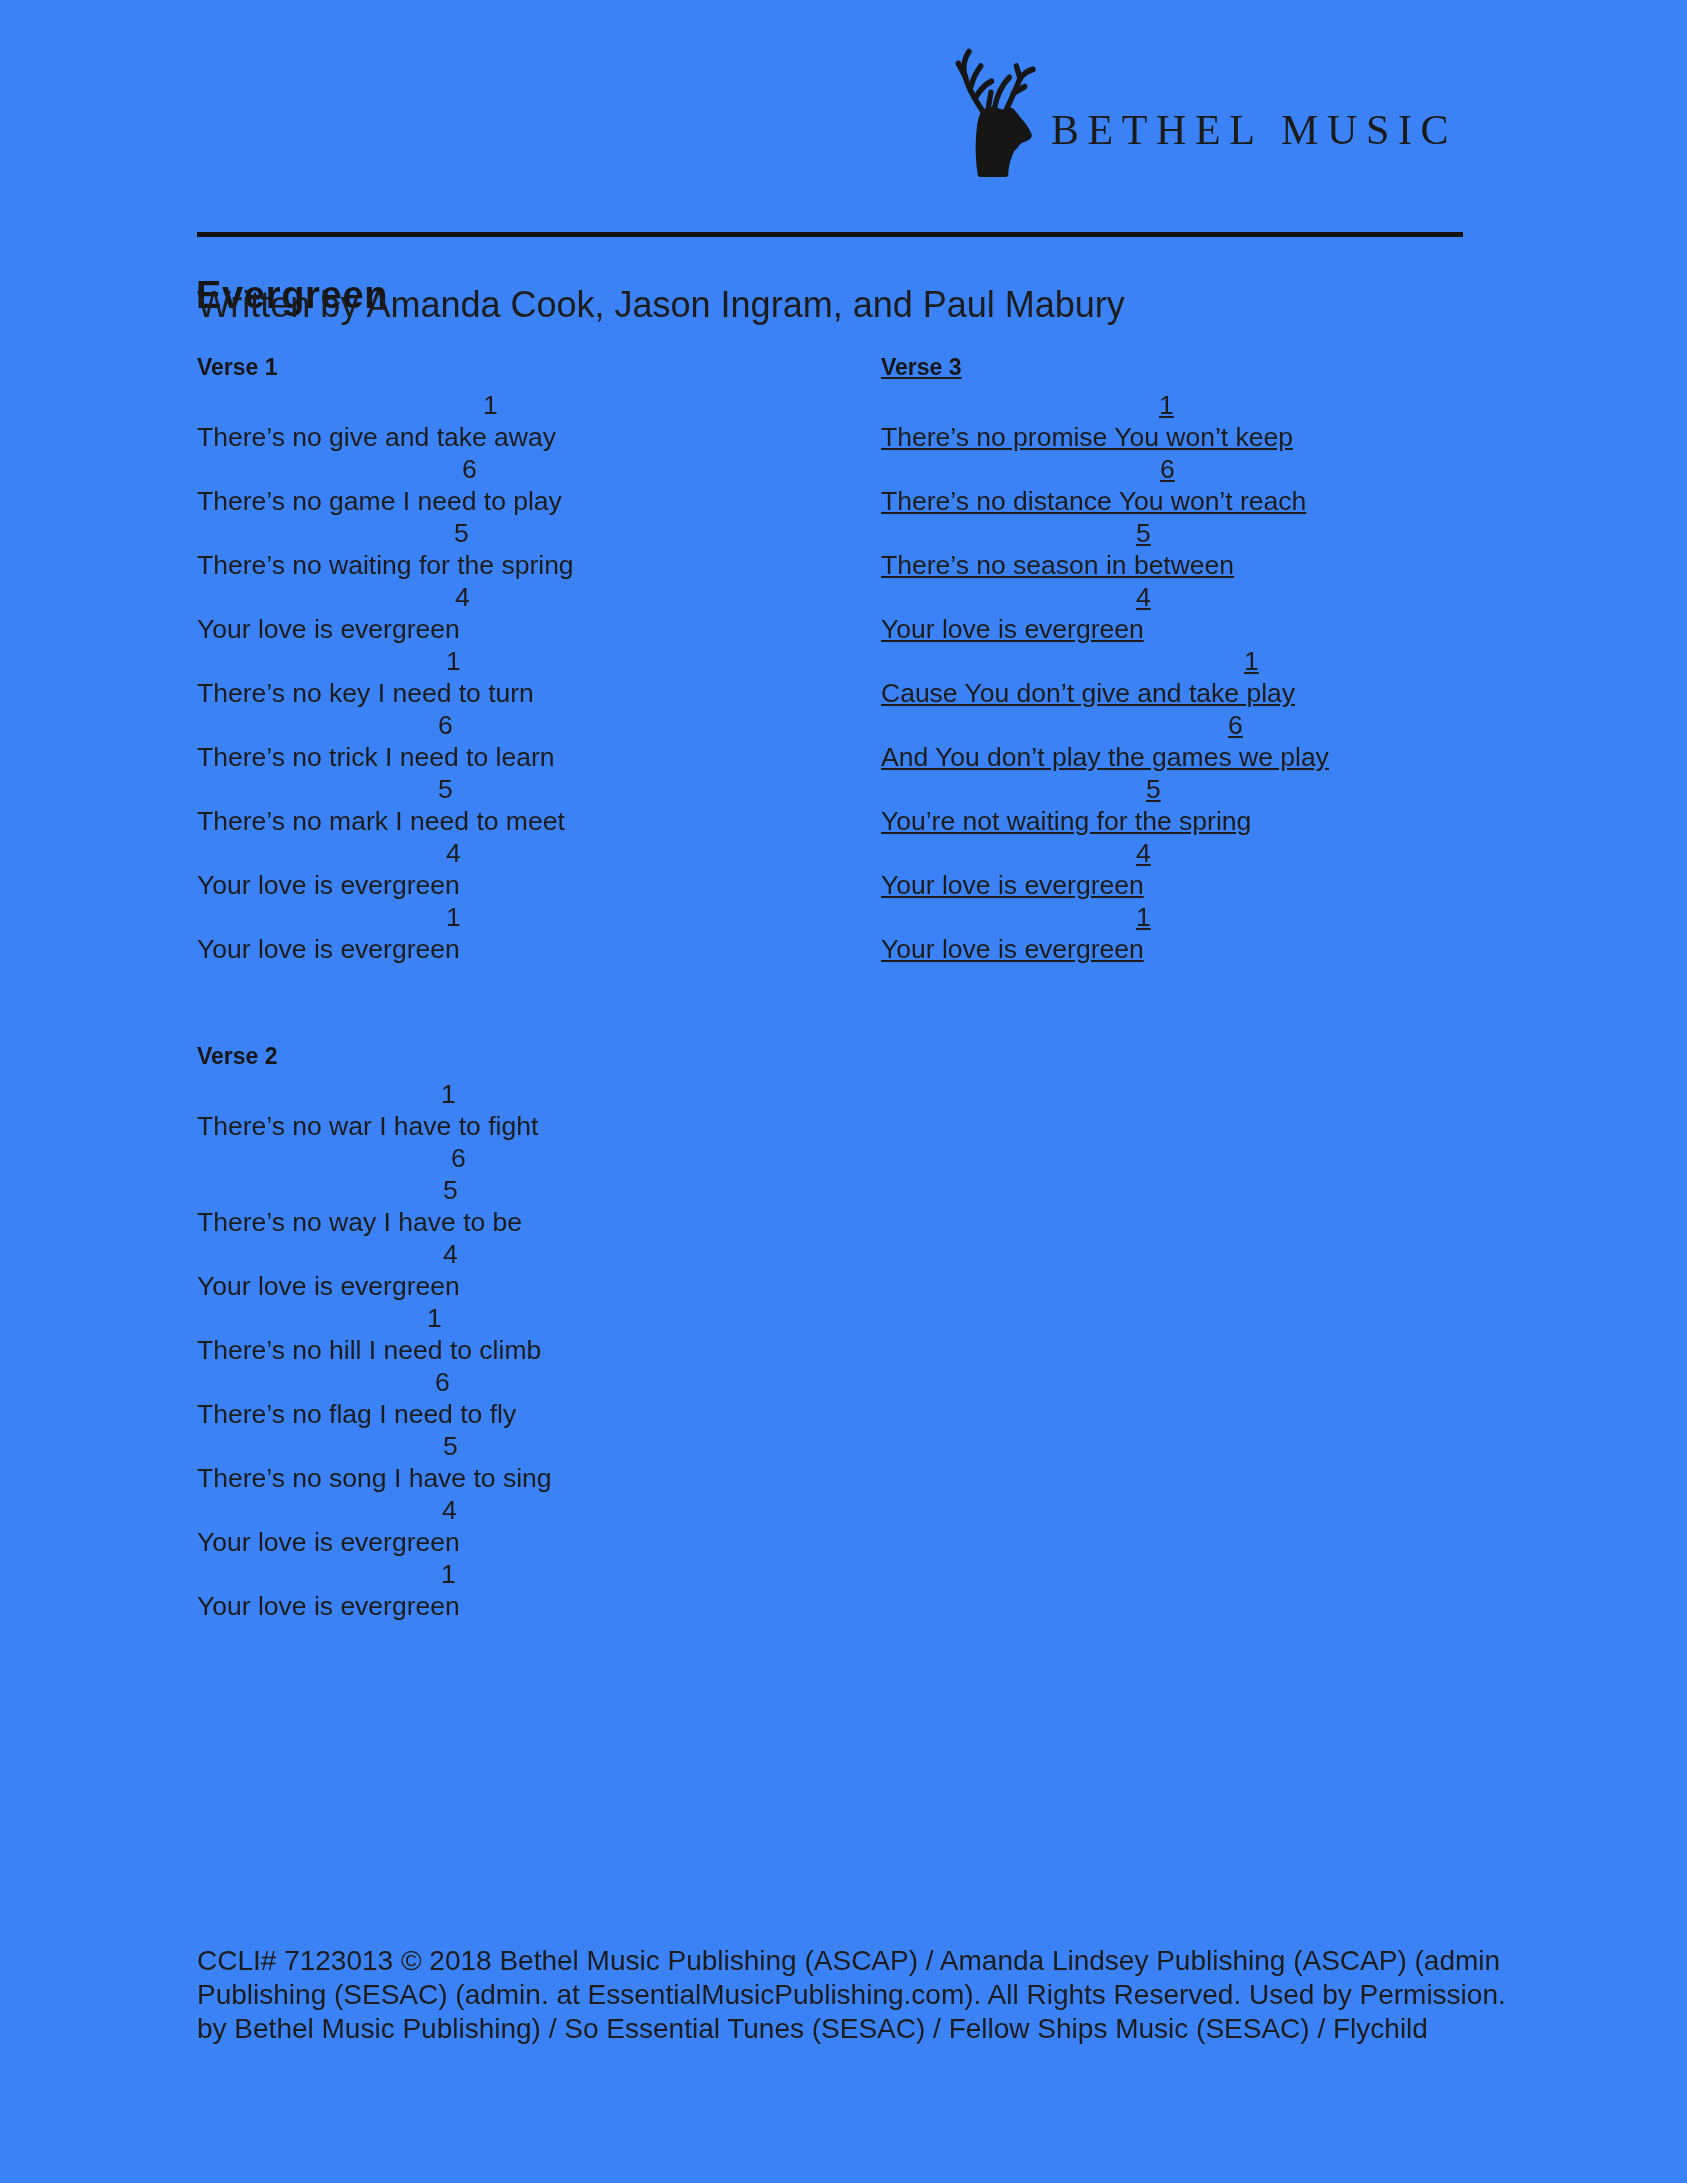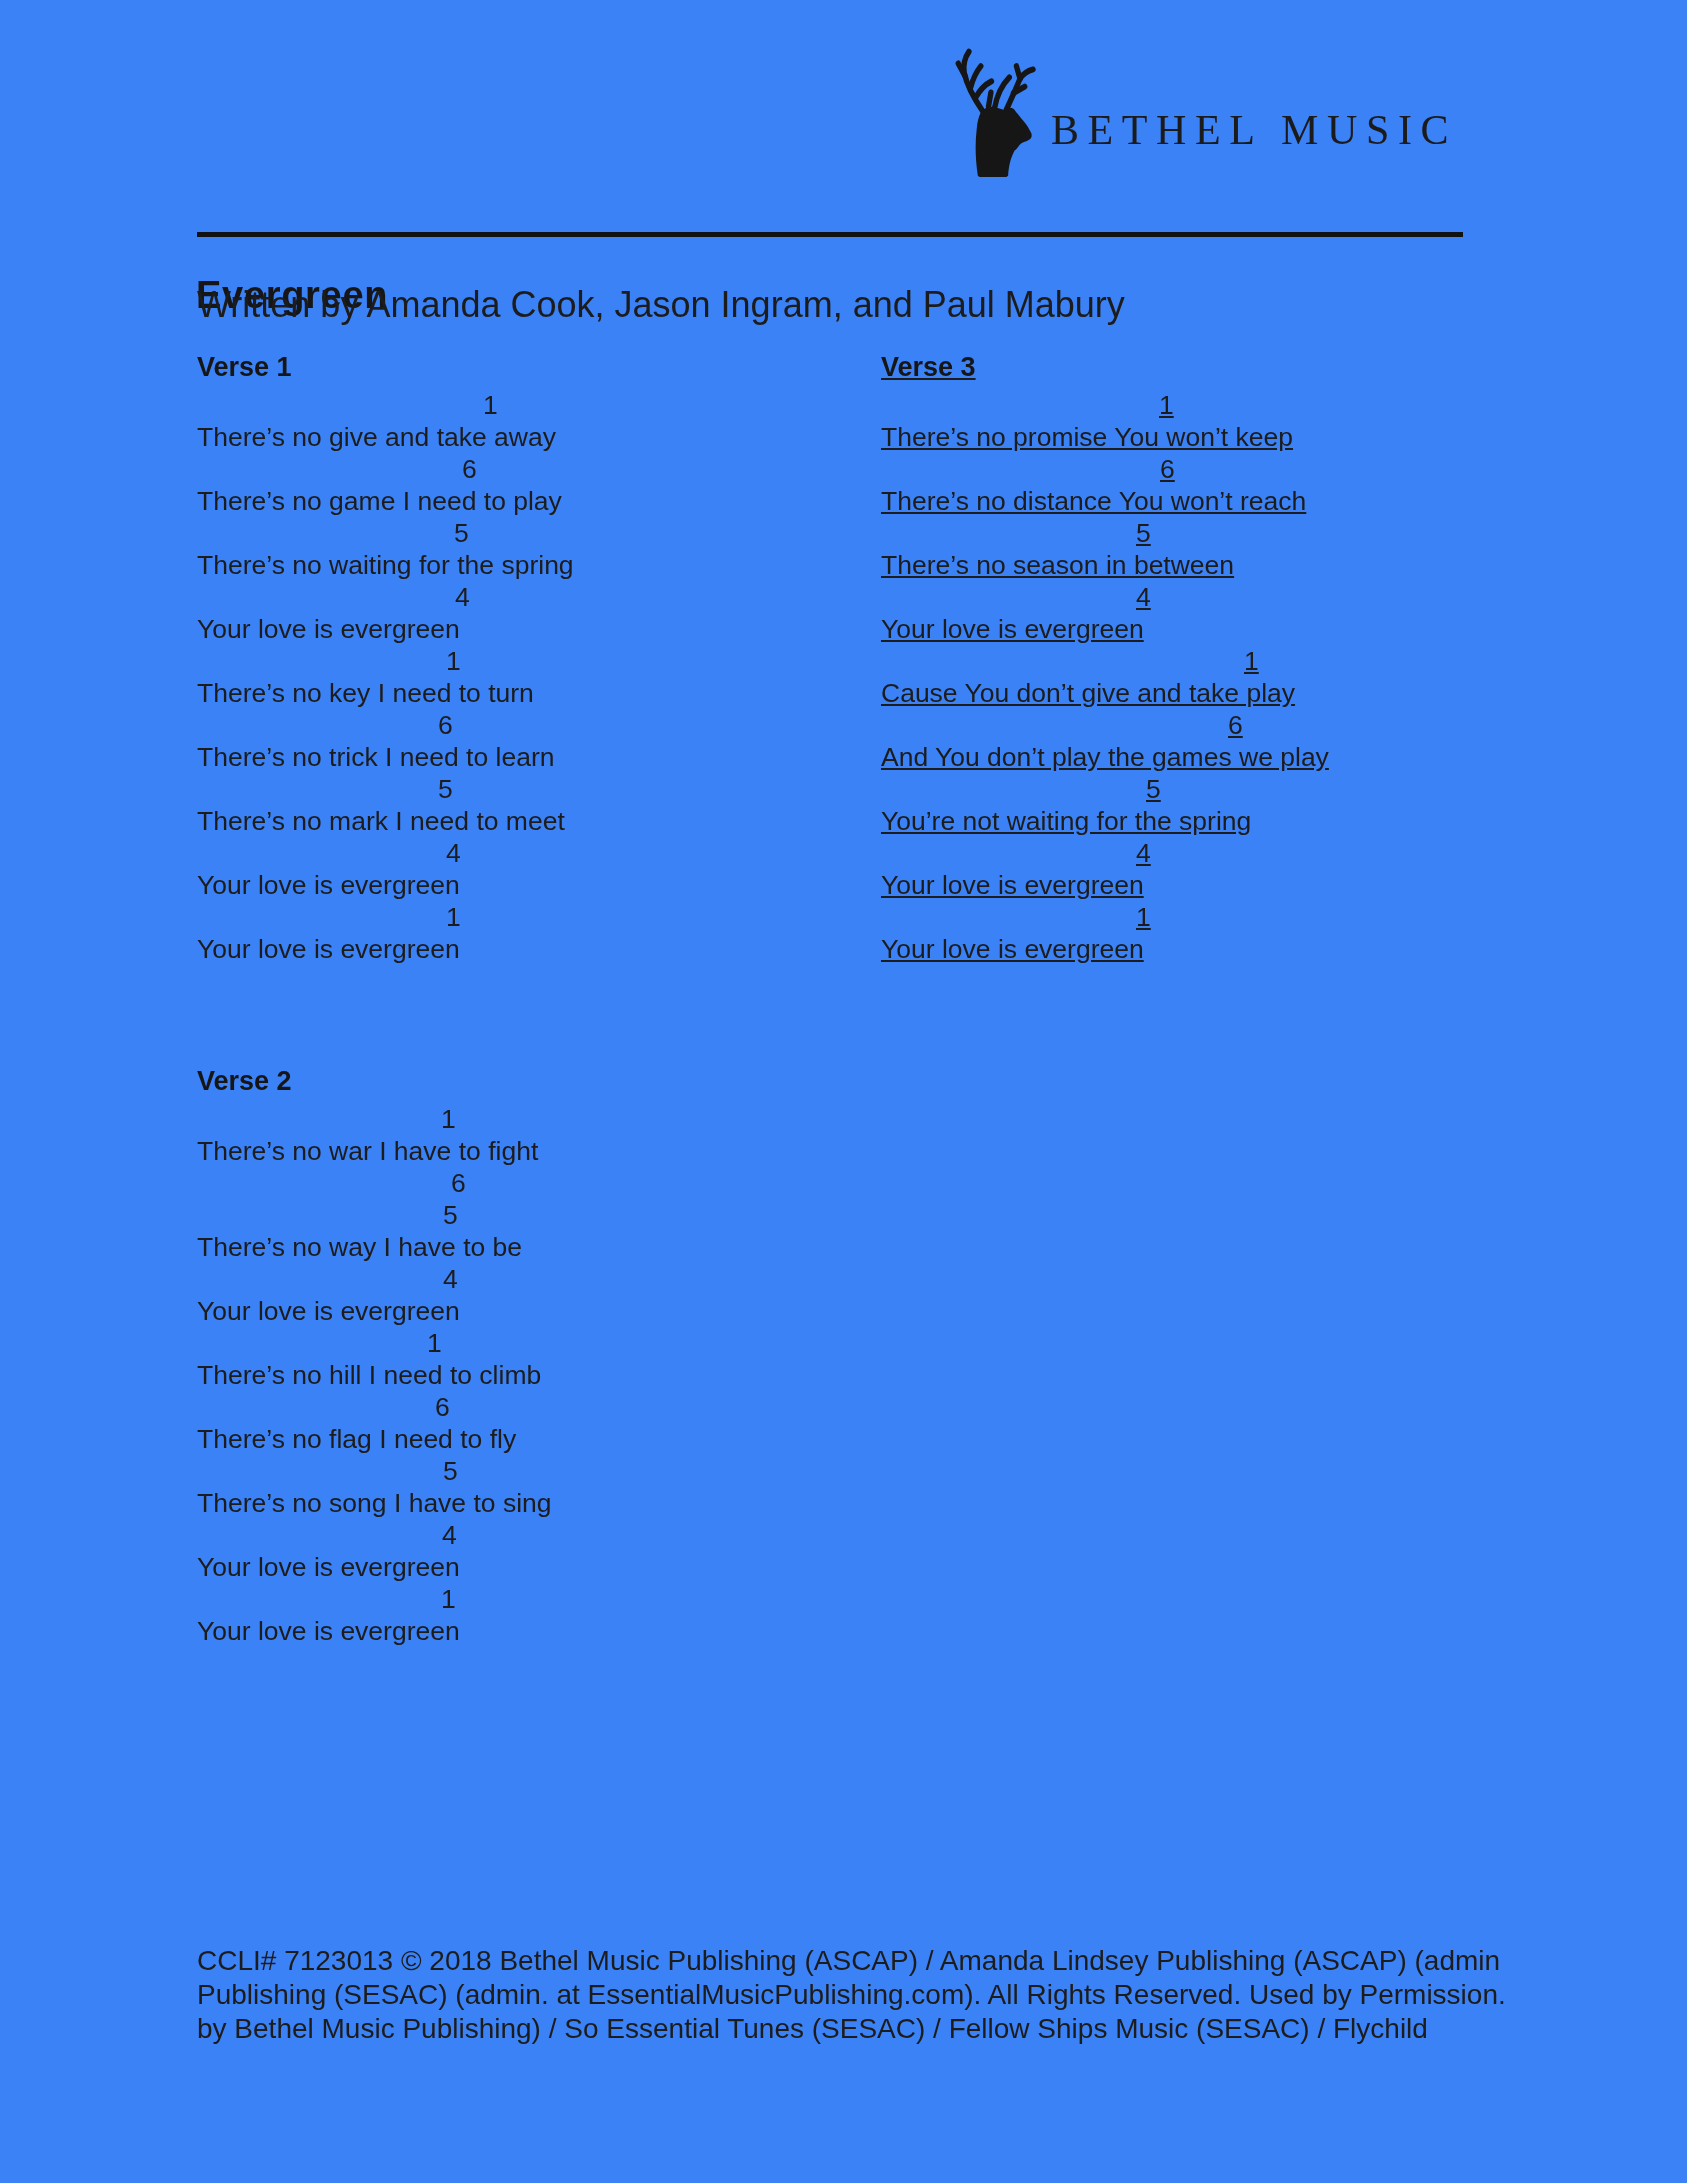--- a/index.html
+++ b/index.html
@@ -34,23 +34,23 @@
     position:absolute; left:197px; top:283px;
     font-size:36px; line-height:1.2; color:#1c1c1c; white-space:nowrap;
   }
 
   
   .col { position:absolute; top:351px; width:701px; }
   .col-left  { left:197px; }
   .col-right { left:881px;text-decoration:underline; }
 
   .verse { margin:0; }
-  .verse + .verse { margin-top:100px; }
+  .verse + .verse { margin-top:75px; }
   .verse-heading {
-    font-size:27px; font-weight:bold;
+    font-size:23px; font-weight:bold;
     line-height:32px; height:32px;
     margin:0 0 6px 0; color:#161616;
   }
   .row {
     font-size:26.5px; line-height:32px; height:32px;
     white-space:nowrap; color:#1c1c1c;
   }
 
   
   .footer {

